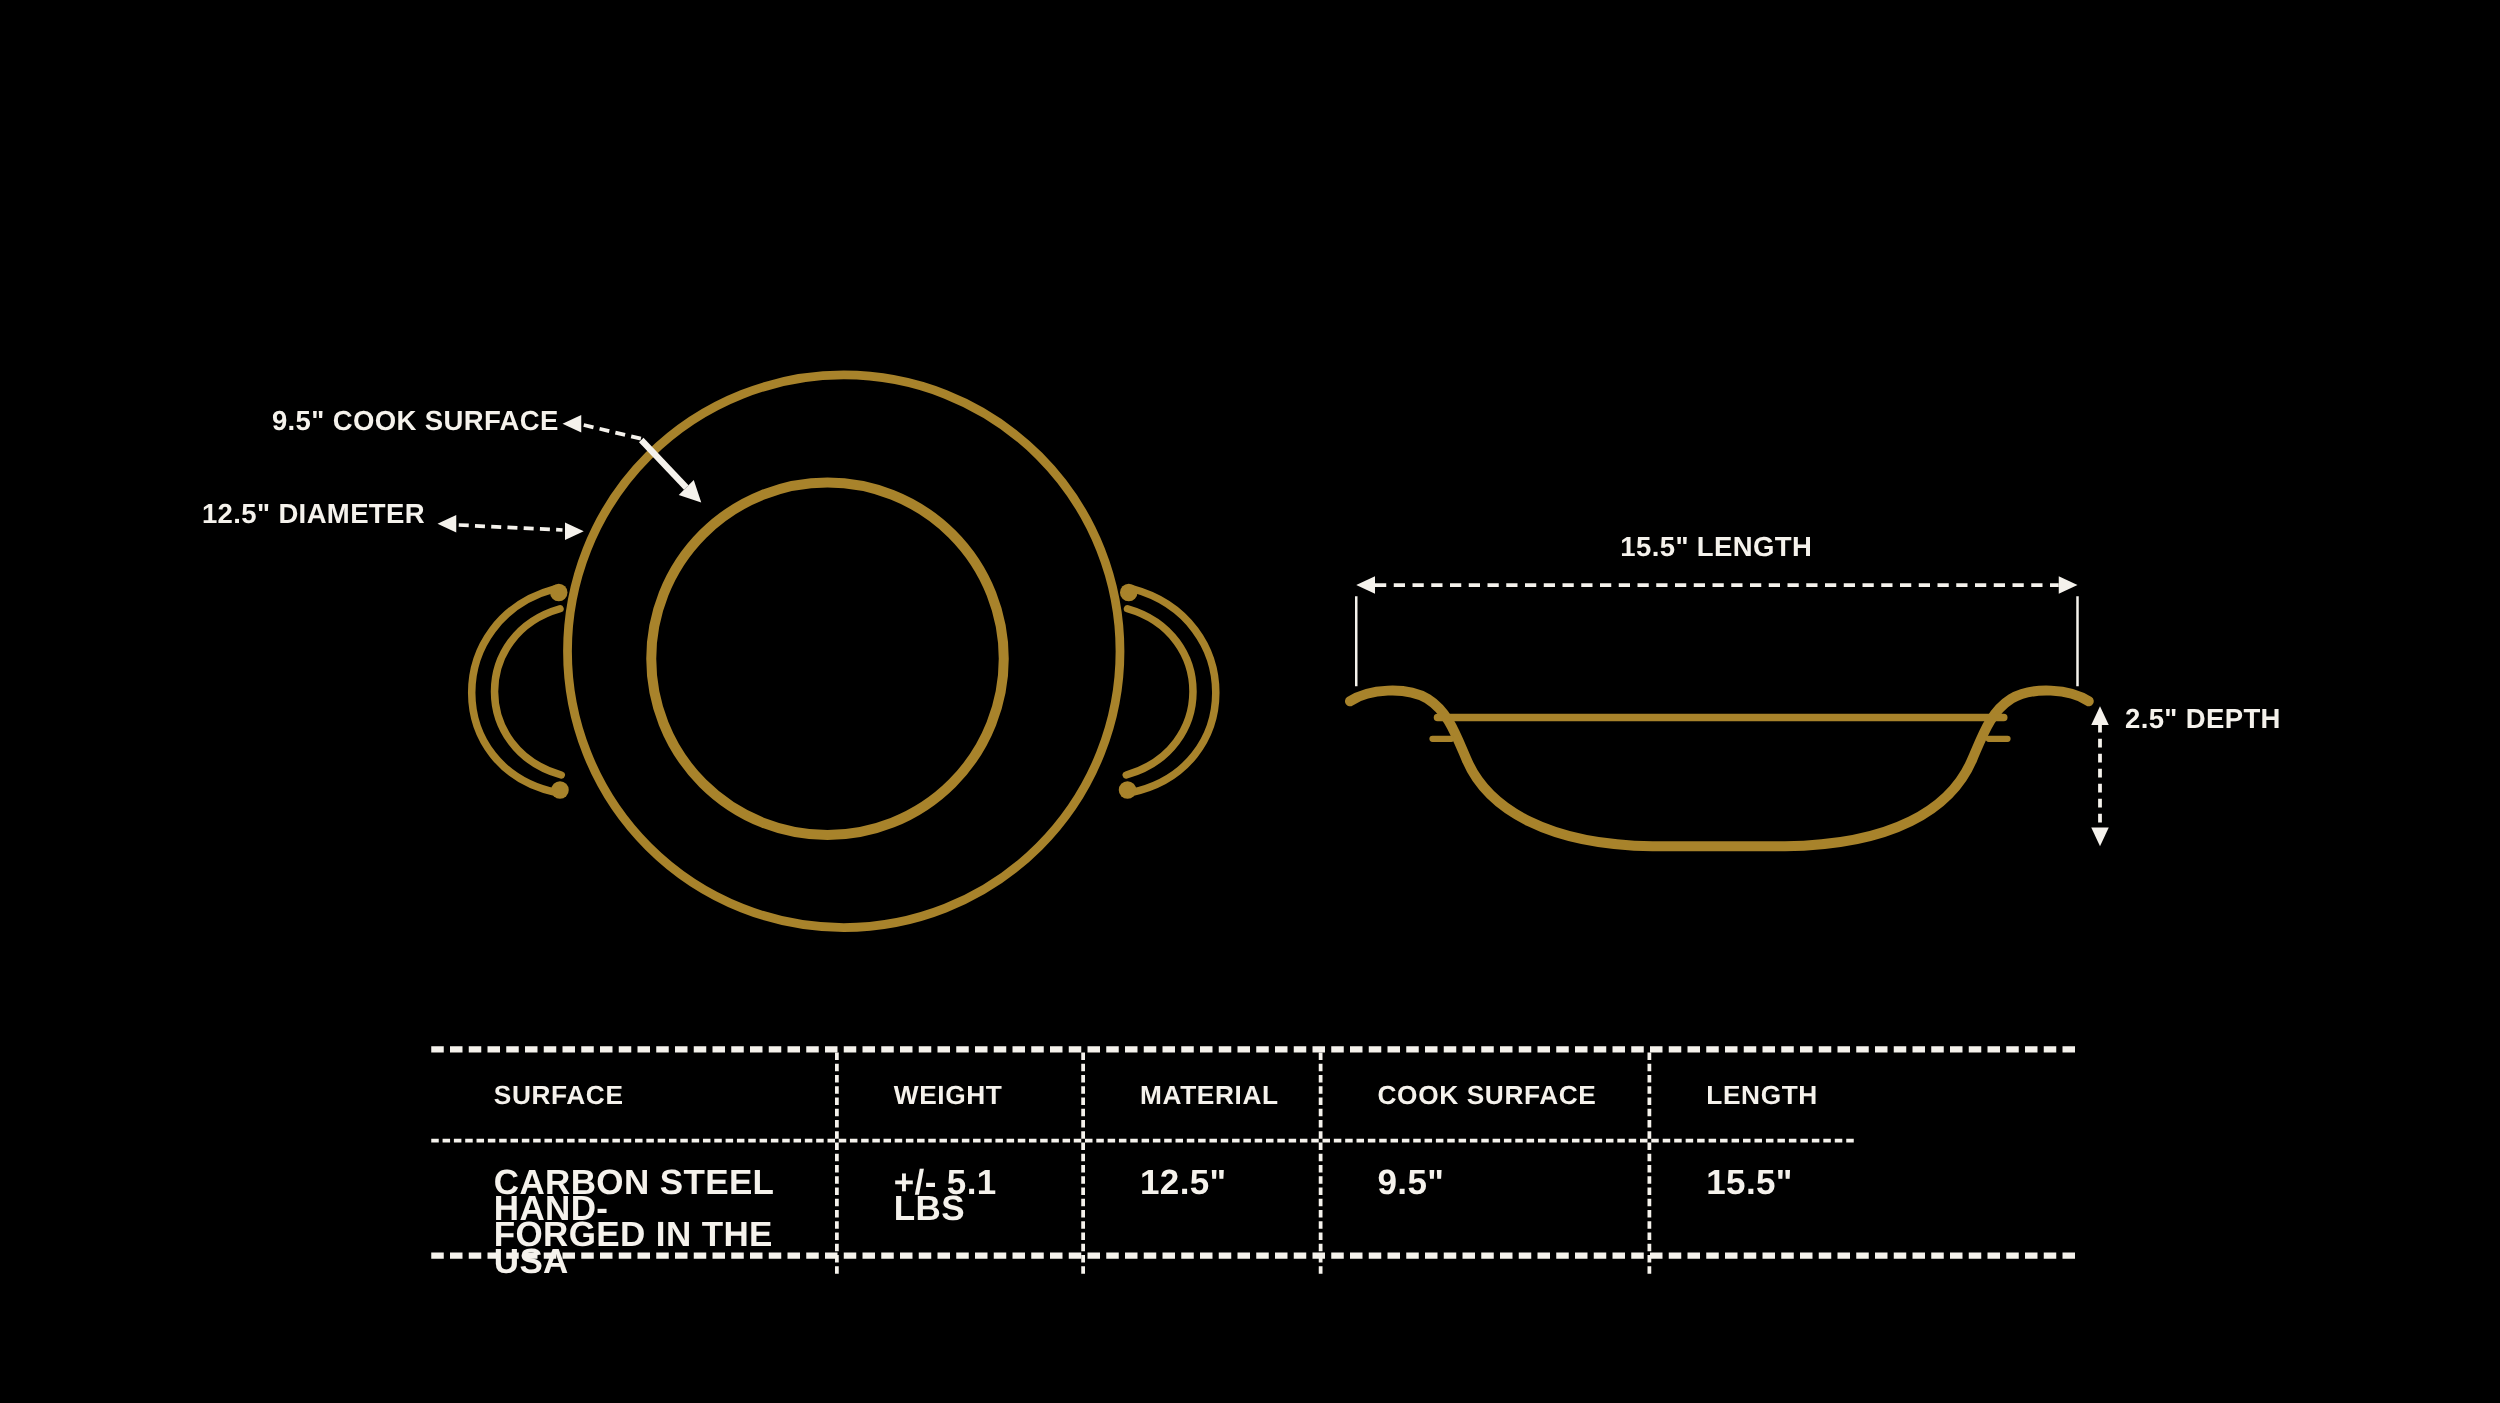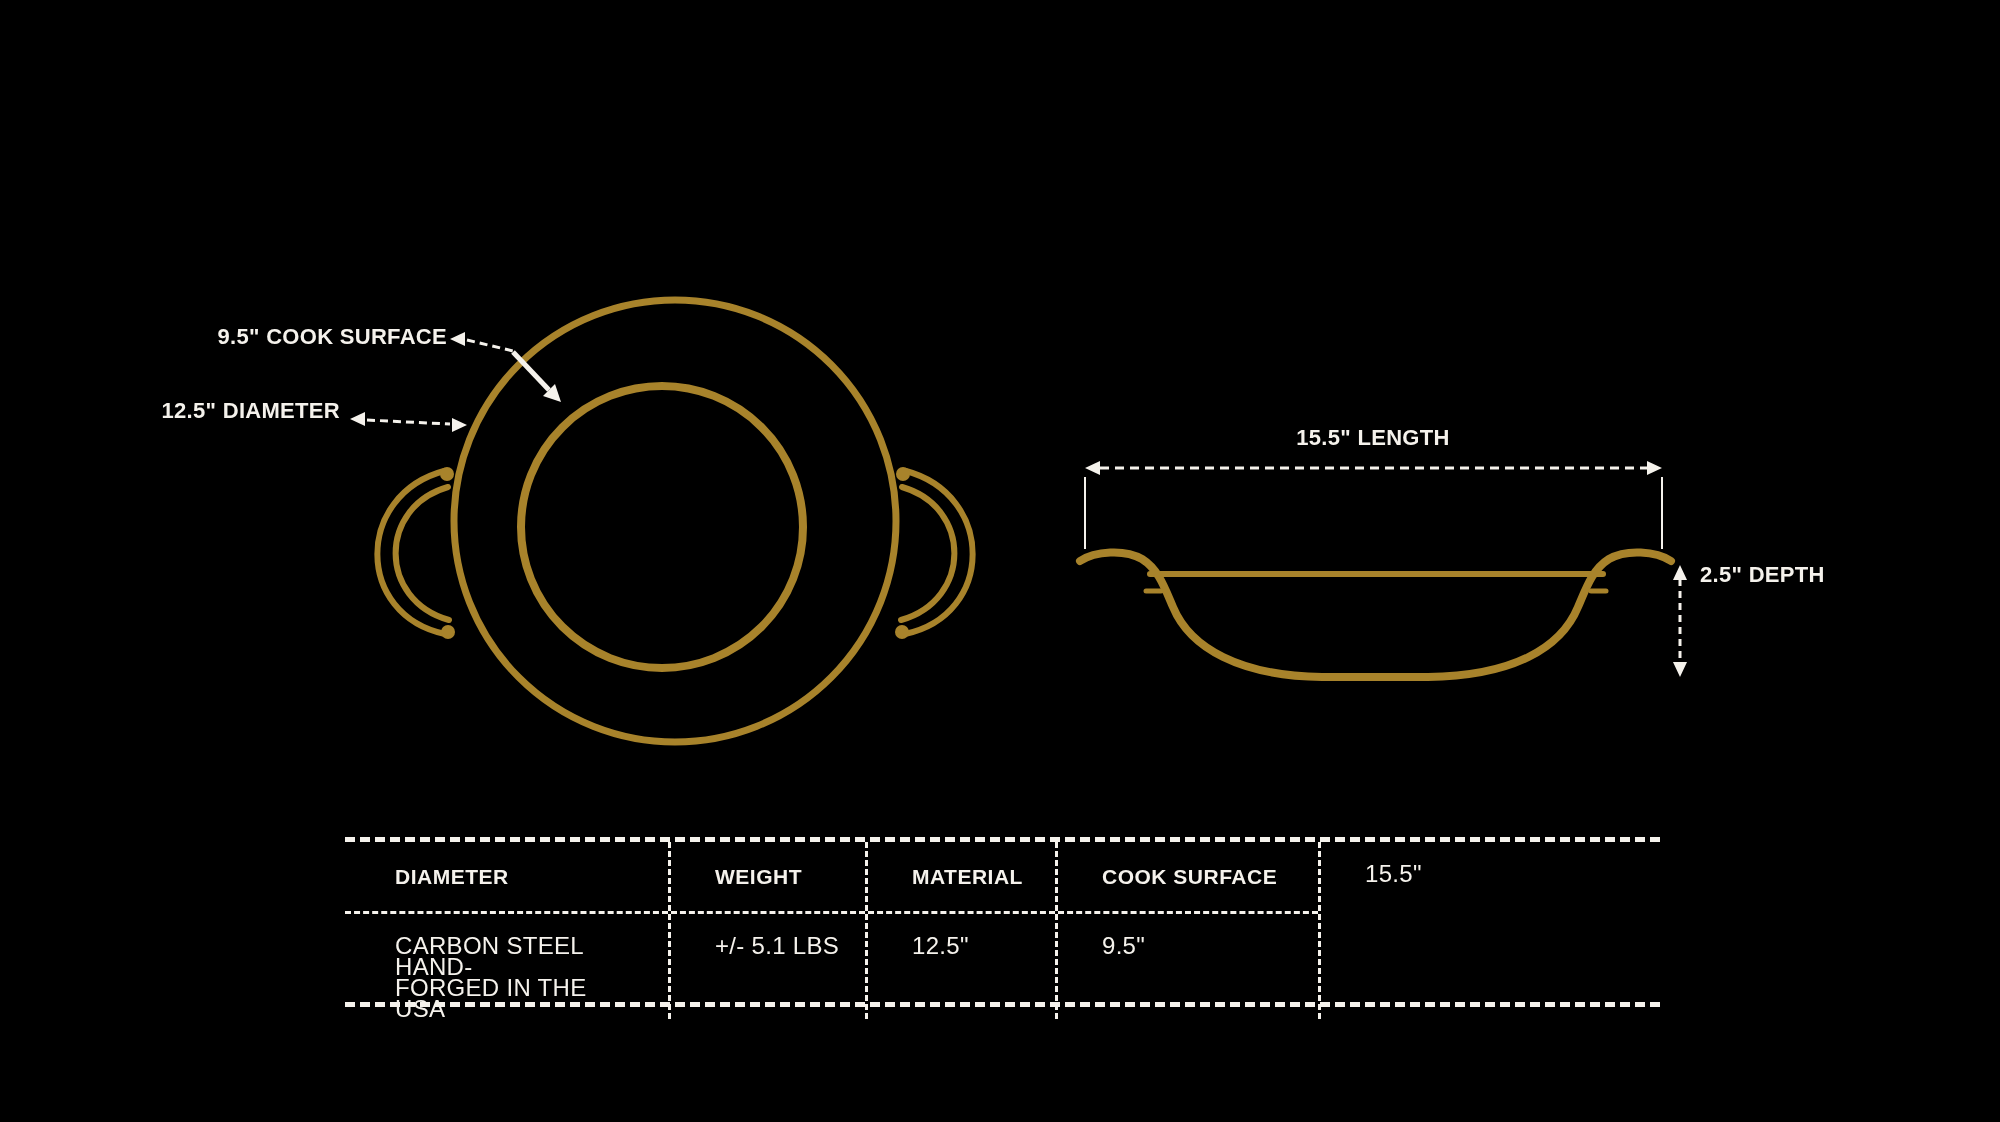--- a/index.html
+++ b/index.html
@@ -52,21 +52,21 @@
     display: flex; align-items: center;
     padding-left: 44px;
     border-bottom: 3px dashed var(--white);
     color: var(--white);
     font-weight: bold; font-size: 21px; letter-spacing: 0.5px;
     white-space: nowrap;
   }
   .spec-value {
     padding: 21px 8px 0 44px;
     color: var(--white);
-    font-weight: normal; font-size: 24px; line-height: 21px; letter-spacing: 0.3px;
+    font-weight: bold; font-size: 28px; line-height: 21px; letter-spacing: 0.3px;
     white-space: pre-line;
     max-width: 300px;
   }
   .spec-col.first .spec-header, .spec-col.first .spec-value { padding-left: 50px; }
   .spec-col.first .spec-value { max-width: 290px; }
 </style>
 </head>
 <body>
 
 <div class="stage">
@@ -123,34 +123,35 @@
     </g>
   </svg>
 
   <div class="dim-label label-cook-surface">9.5" COOK SURFACE</div>
   <div class="dim-label label-diameter">12.5" DIAMETER</div>
   <div class="dim-label label-length">15.5" LENGTH</div>
   <div class="dim-label label-depth">2.5" DEPTH</div>
 
   <div class="spec-table">
     <div class="spec-col first">
-      <div class="spec-header">DIAMETER</div>
+      <div class="spec-header">SURFACE</div>
       <div class="spec-value">CARBON STEEL HAND-
 FORGED IN THE USA</div>
     </div>
     <div class="spec-col">
       <div class="spec-header">WEIGHT</div>
       <div class="spec-value">+/- 5.1 LBS</div>
     </div>
     <div class="spec-col">
       <div class="spec-header">MATERIAL</div>
       <div class="spec-value">12.5"</div>
     </div>
     <div class="spec-col">
       <div class="spec-header">COOK SURFACE</div>
       <div class="spec-value">9.5"</div>
     </div>
     <div class="spec-col">
+      <div class="spec-header">LENGTH</div>
       <div class="spec-value">15.5"</div>
     </div>
   </div>
 
 </div>
 
 </body></html>

